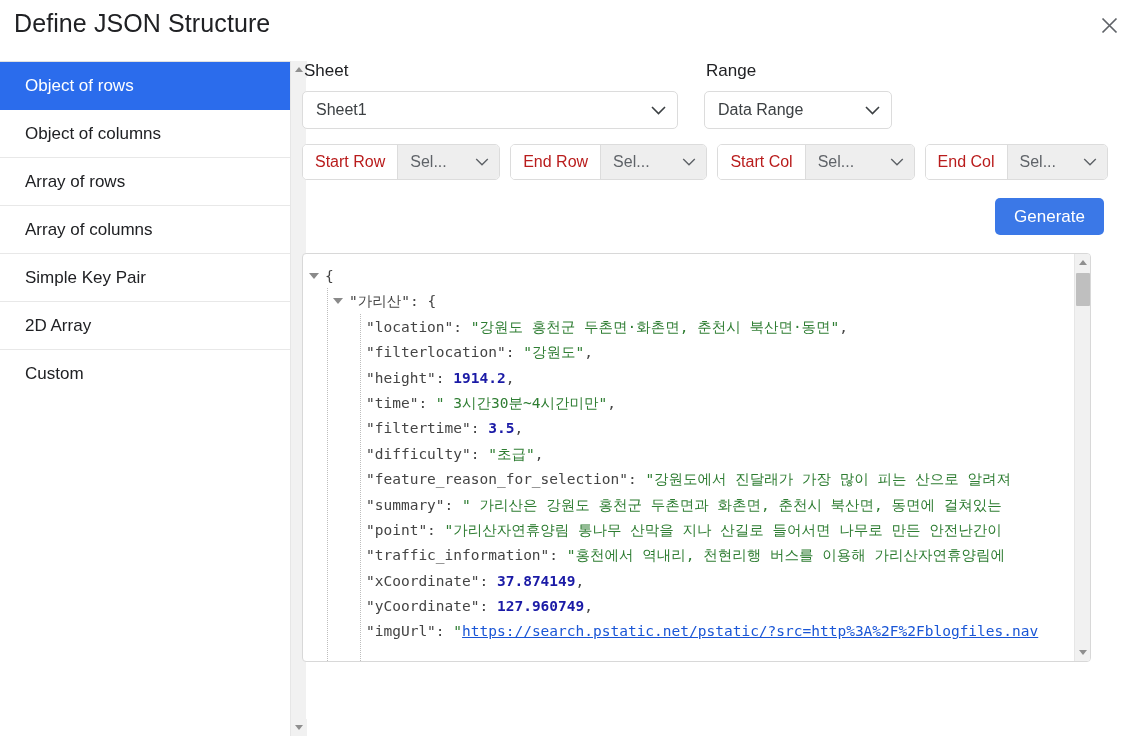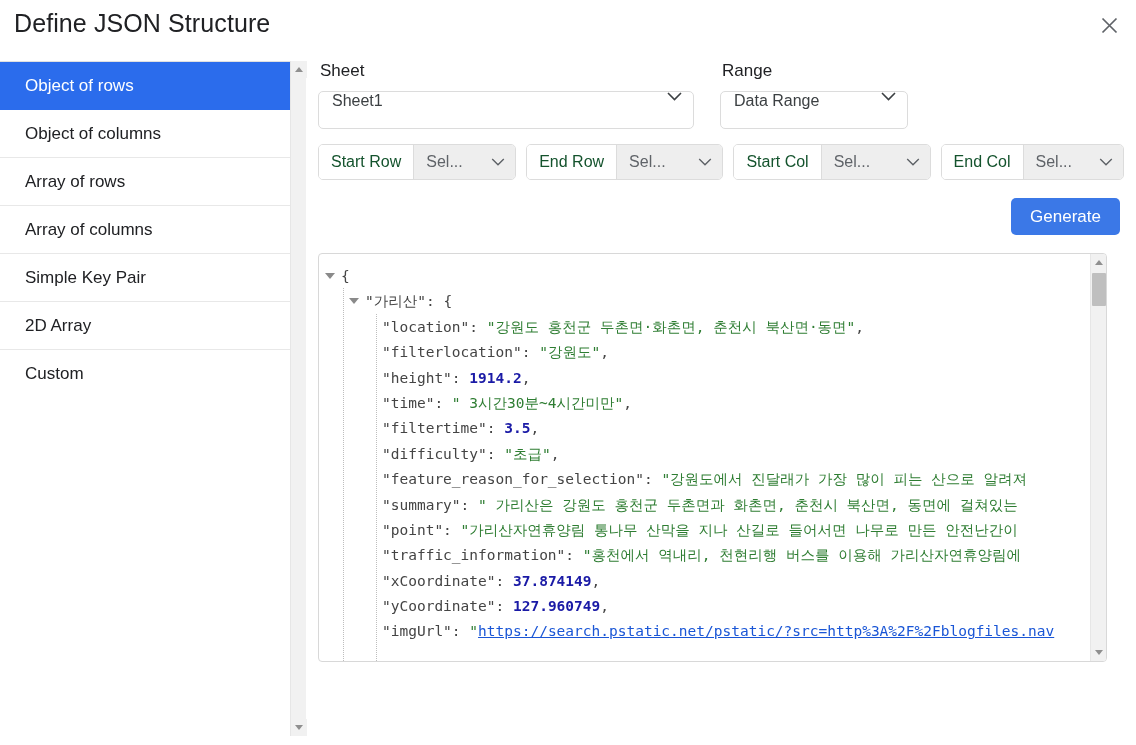--- a/index.html
+++ b/index.html
@@ -97,21 +97,21 @@
     width: 0; height: 0;
     border-left: 4px solid transparent;
     border-right: 4px solid transparent;
   }
   .tri.up { border-bottom: 5px solid #8f8f8f; }
   .tri.down { border-top: 5px solid #8f8f8f; }
 
   
   .main {
     position: absolute;
-    left: 318px; top: 61px;
+    left: 302px; top: 61px;
     width: 806px;
     height: 660px;
   }
 
   .field-row {
     display: flex;
     align-items: flex-end;
     gap: 0;
   }
   .field {
@@ -123,20 +123,21 @@
     color: #202124;
     margin-bottom: 10px;
     padding-left: 2px;
   }
   .select-box {
     height: 38px;
     border: 1px solid #dcdcdc;
     border-radius: 5px;
     background: #ffffff;
     display: flex;
+    align-items: center;
     justify-content: space-between;
     padding: 0 11px 0 13px;
     font-size: 16px;
     color: #3c4043;
     cursor: pointer;
     white-space: nowrap;
   }
   .chev {
     margin-left: 10px;
     flex: 0 0 auto;
@@ -162,21 +163,21 @@
     height: 36px;
     border: 1px solid #dcdcdc;
     border-radius: 5px;
     overflow: hidden;
     background: #ffffff;
   }
   .ig-label {
     display: flex; align-items: center;
     padding: 0 12px;
     font-size: 16px;
-    color: #14532d;
+    color: #b91c1c;
     background: #ffffff;
     white-space: nowrap;
   }
   .ig-select {
     display: flex; align-items: center; justify-content: space-between;
     background: #eeeeee;
     border-left: 1px solid #dcdcdc;
     font-size: 16px;
     color: #5f6368;
     padding: 0 10px 0 12px;

